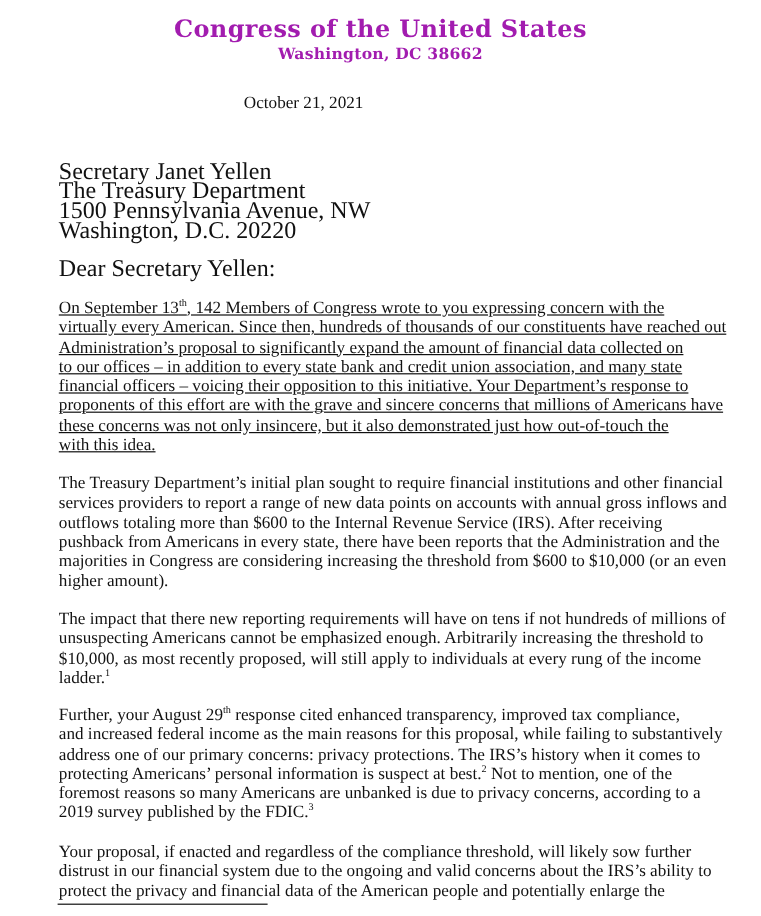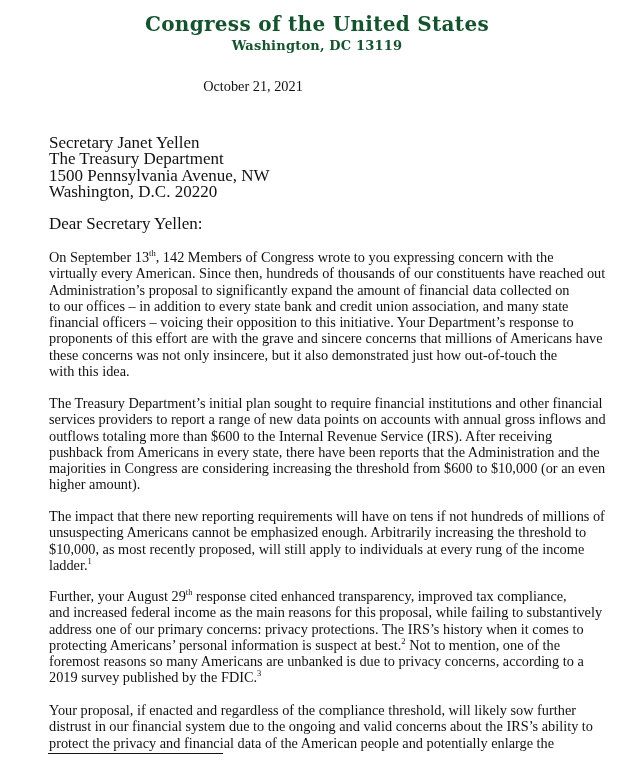--- a/index.html
+++ b/index.html
@@ -1,49 +1,49 @@
 <!DOCTYPE html>
 <html><head>
 <meta charset="utf-8">
 <style>
   html, body { margin: 0; padding: 0; background: #ffffff; }
   body { width: 634px; height: 763px; overflow: hidden; position: relative; }
   .page { position: absolute; left: 0; top: 0; width: 634px; height: 763px; background: #fff; color: #111; font-family: "Liberation Serif", "DejaVu Serif", serif; }
-  .letterhead { position: absolute; left: 0; width: 634px; text-align: center; color: #14532d; font-family: "DejaVu Serif", "Liberation Serif", serif; font-weight: bold; }
+  .letterhead { position: absolute; left: 0; width: 634px; text-align: center; color: #a21caf; font-family: "DejaVu Serif", "Liberation Serif", serif; font-weight: bold; }
   .lh-title { top: 12px; font-size: 20px; letter-spacing: 0.3px; }
   .lh-sub { top: 38px; font-size: 13px; letter-spacing: 0.2px; }
   .date { position: absolute; top: 78px; left: 0; width: 506px; text-align: center; font-size: 14.3px; }
-  .body { position: absolute; left: 49px; width: 560px; font-size: 17px; line-height: 16.3px; }
+  .body { position: absolute; left: 49px; width: 560px; font-size: 20px; line-height: 16.3px; }
   .addr { top: 135px; }
   .salutation { top: 216px; }
   .para { position: absolute; left: 49px; width: 560px; font-size: 14.3px; line-height: 16.3px; }
   .line { display: block; white-space: nowrap; }
   sup { font-size: 8.5px; line-height: 0; vertical-align: super; }
   .footnote-rule { position: absolute; left: 48px; top: 753px; width: 175px; height: 1px; background: #111; }
 </style>
 </head>
 <body>
 
 <div class="page">
 
   <div class="letterhead lh-title">Congress of the United States</div>
-  <div class="letterhead lh-sub">Washington, DC 13119</div>
+  <div class="letterhead lh-sub">Washington, DC 38662</div>
 
   <div class="date">October 21, 2021</div>
 
   <div class="body addr">
     <span class="line">Secretary Janet Yellen</span>
     <span class="line">The Treasury Department</span>
     <span class="line">1500 Pennsylvania Avenue, NW</span>
     <span class="line">Washington, D.C. 20220</span>
   </div>
 
   <div class="body salutation">Dear Secretary Yellen:</div>
 
-  <div class="para" style="top:249px;">
+  <div class="para" style="top:249px;text-decoration:underline;">
     <span class="line"><span>On September 13</span><sup>th</sup><span>, 142 Members of Congress wrote to you expressing concern with the</span></span>
     <span class="line">virtually every American. Since then, hundreds of thousands of our constituents have reached out</span>
     <span class="line">Administration’s proposal to significantly expand the amount of financial data collected on</span>
     <span class="line">to our offices – in addition to every state bank and credit union association, and many state</span>
     <span class="line">financial officers – voicing their opposition to this initiative. Your Department’s response to</span>
     <span class="line">proponents of this effort are with the grave and sincere concerns that millions of Americans have</span>
     <span class="line">these concerns was not only insincere, but it also demonstrated just how out-of-touch the</span>
     <span class="line">with this idea.</span>
   </div>
 

